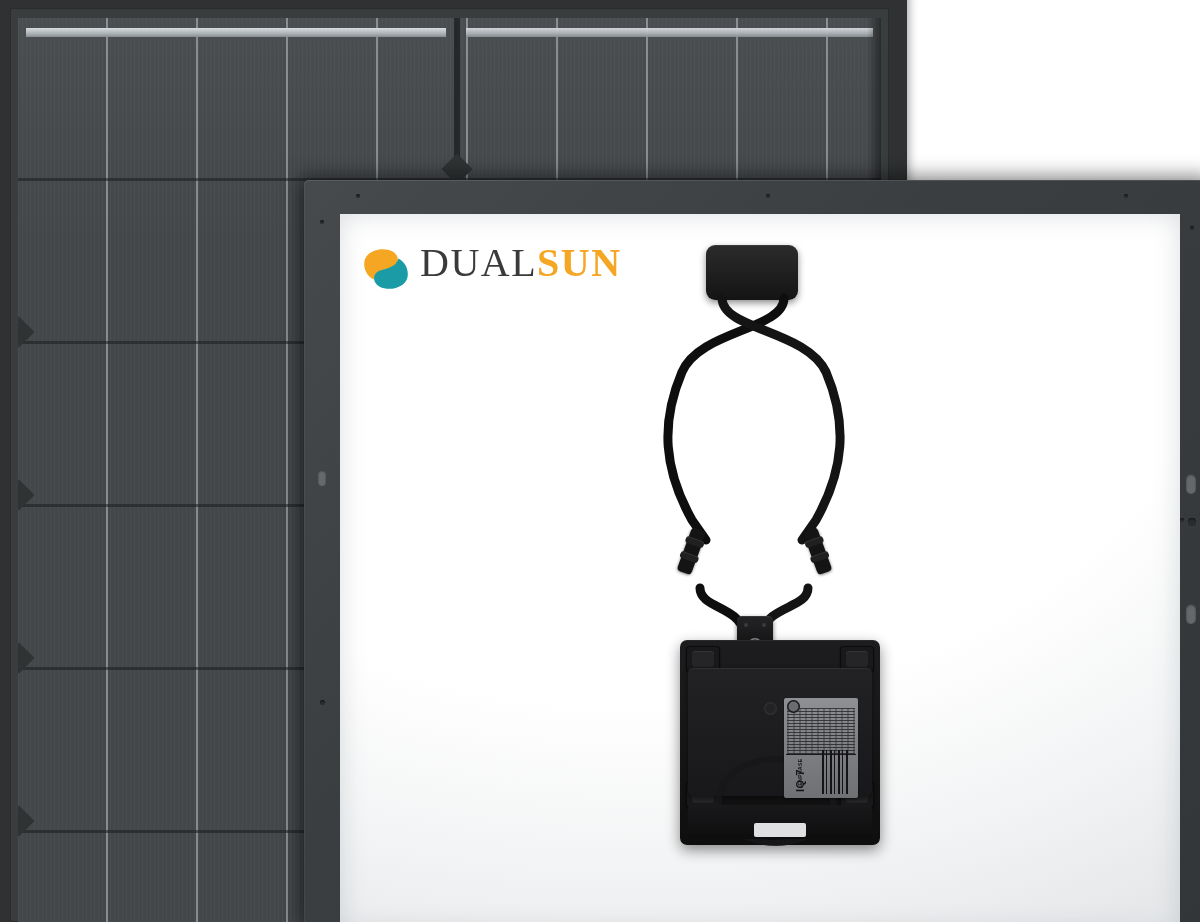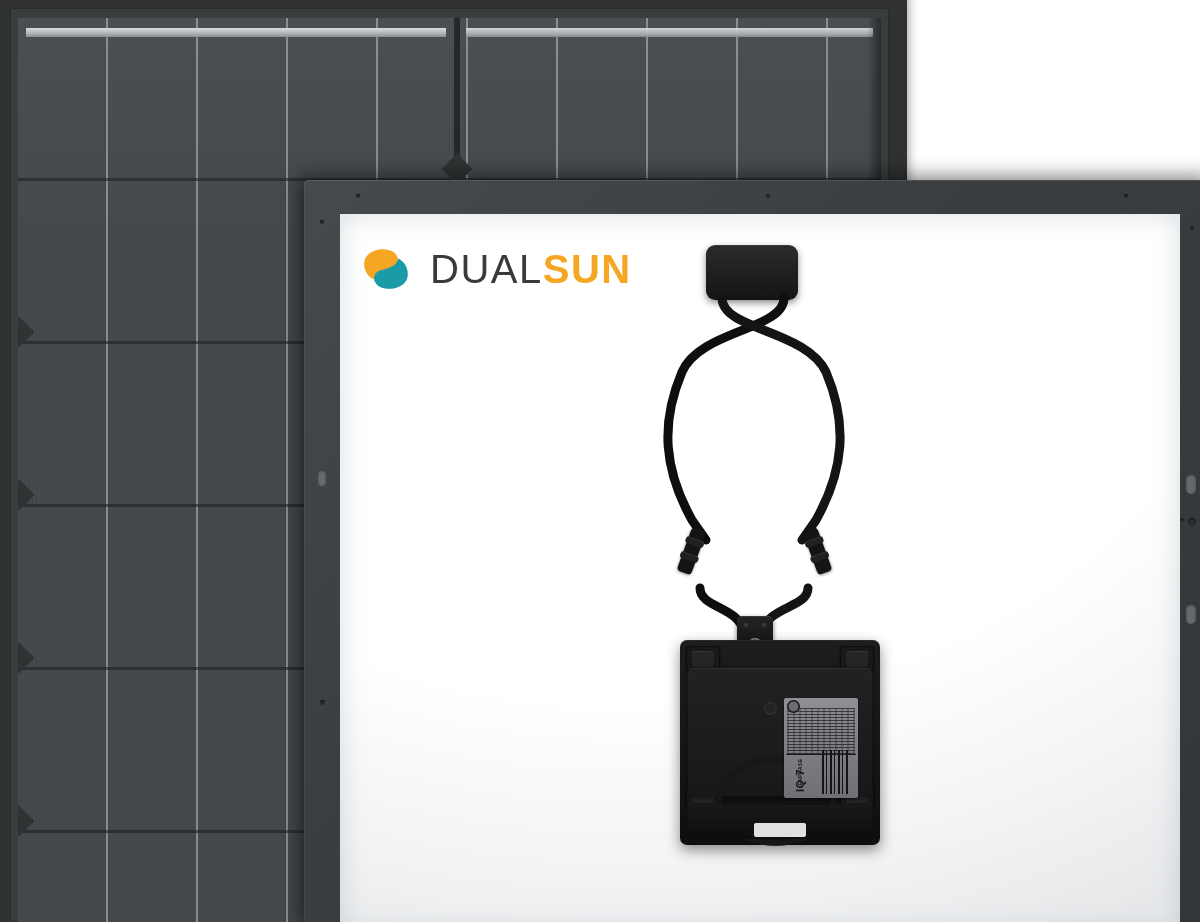--- a/index.html
+++ b/index.html
@@ -99,21 +99,21 @@
     position:absolute;background:#2a2c2d;border-radius:50%;
     box-shadow:inset 0 1px 1px rgba(0,0,0,.6);
   }
   .frame-slot{
     position:absolute;background:#6d7173;border-radius:7px;
     box-shadow:inset 0 1px 2px rgba(0,0,0,.55);
     opacity:.85;
   }
 
   
-  .logo{position:absolute;left:360px;top:243px;display:flex;align-items:center;gap:18px;}
+  .logo{position:absolute;left:360px;top:243px;display:flex;gap:8px;font-family:Liberation Serif, serif;}
   .logo-mark{width:52px;height:52px;position:relative;flex:0 0 auto;}
   .logo-text{
     font-size:40px;letter-spacing:1.5px;font-weight:400;
     white-space:nowrap;line-height:1;
   }
   .logo-dual{color:#3a3a3c;}
   .logo-sun{color:#f5a623;font-weight:700;}
 
   
   .jbox{

